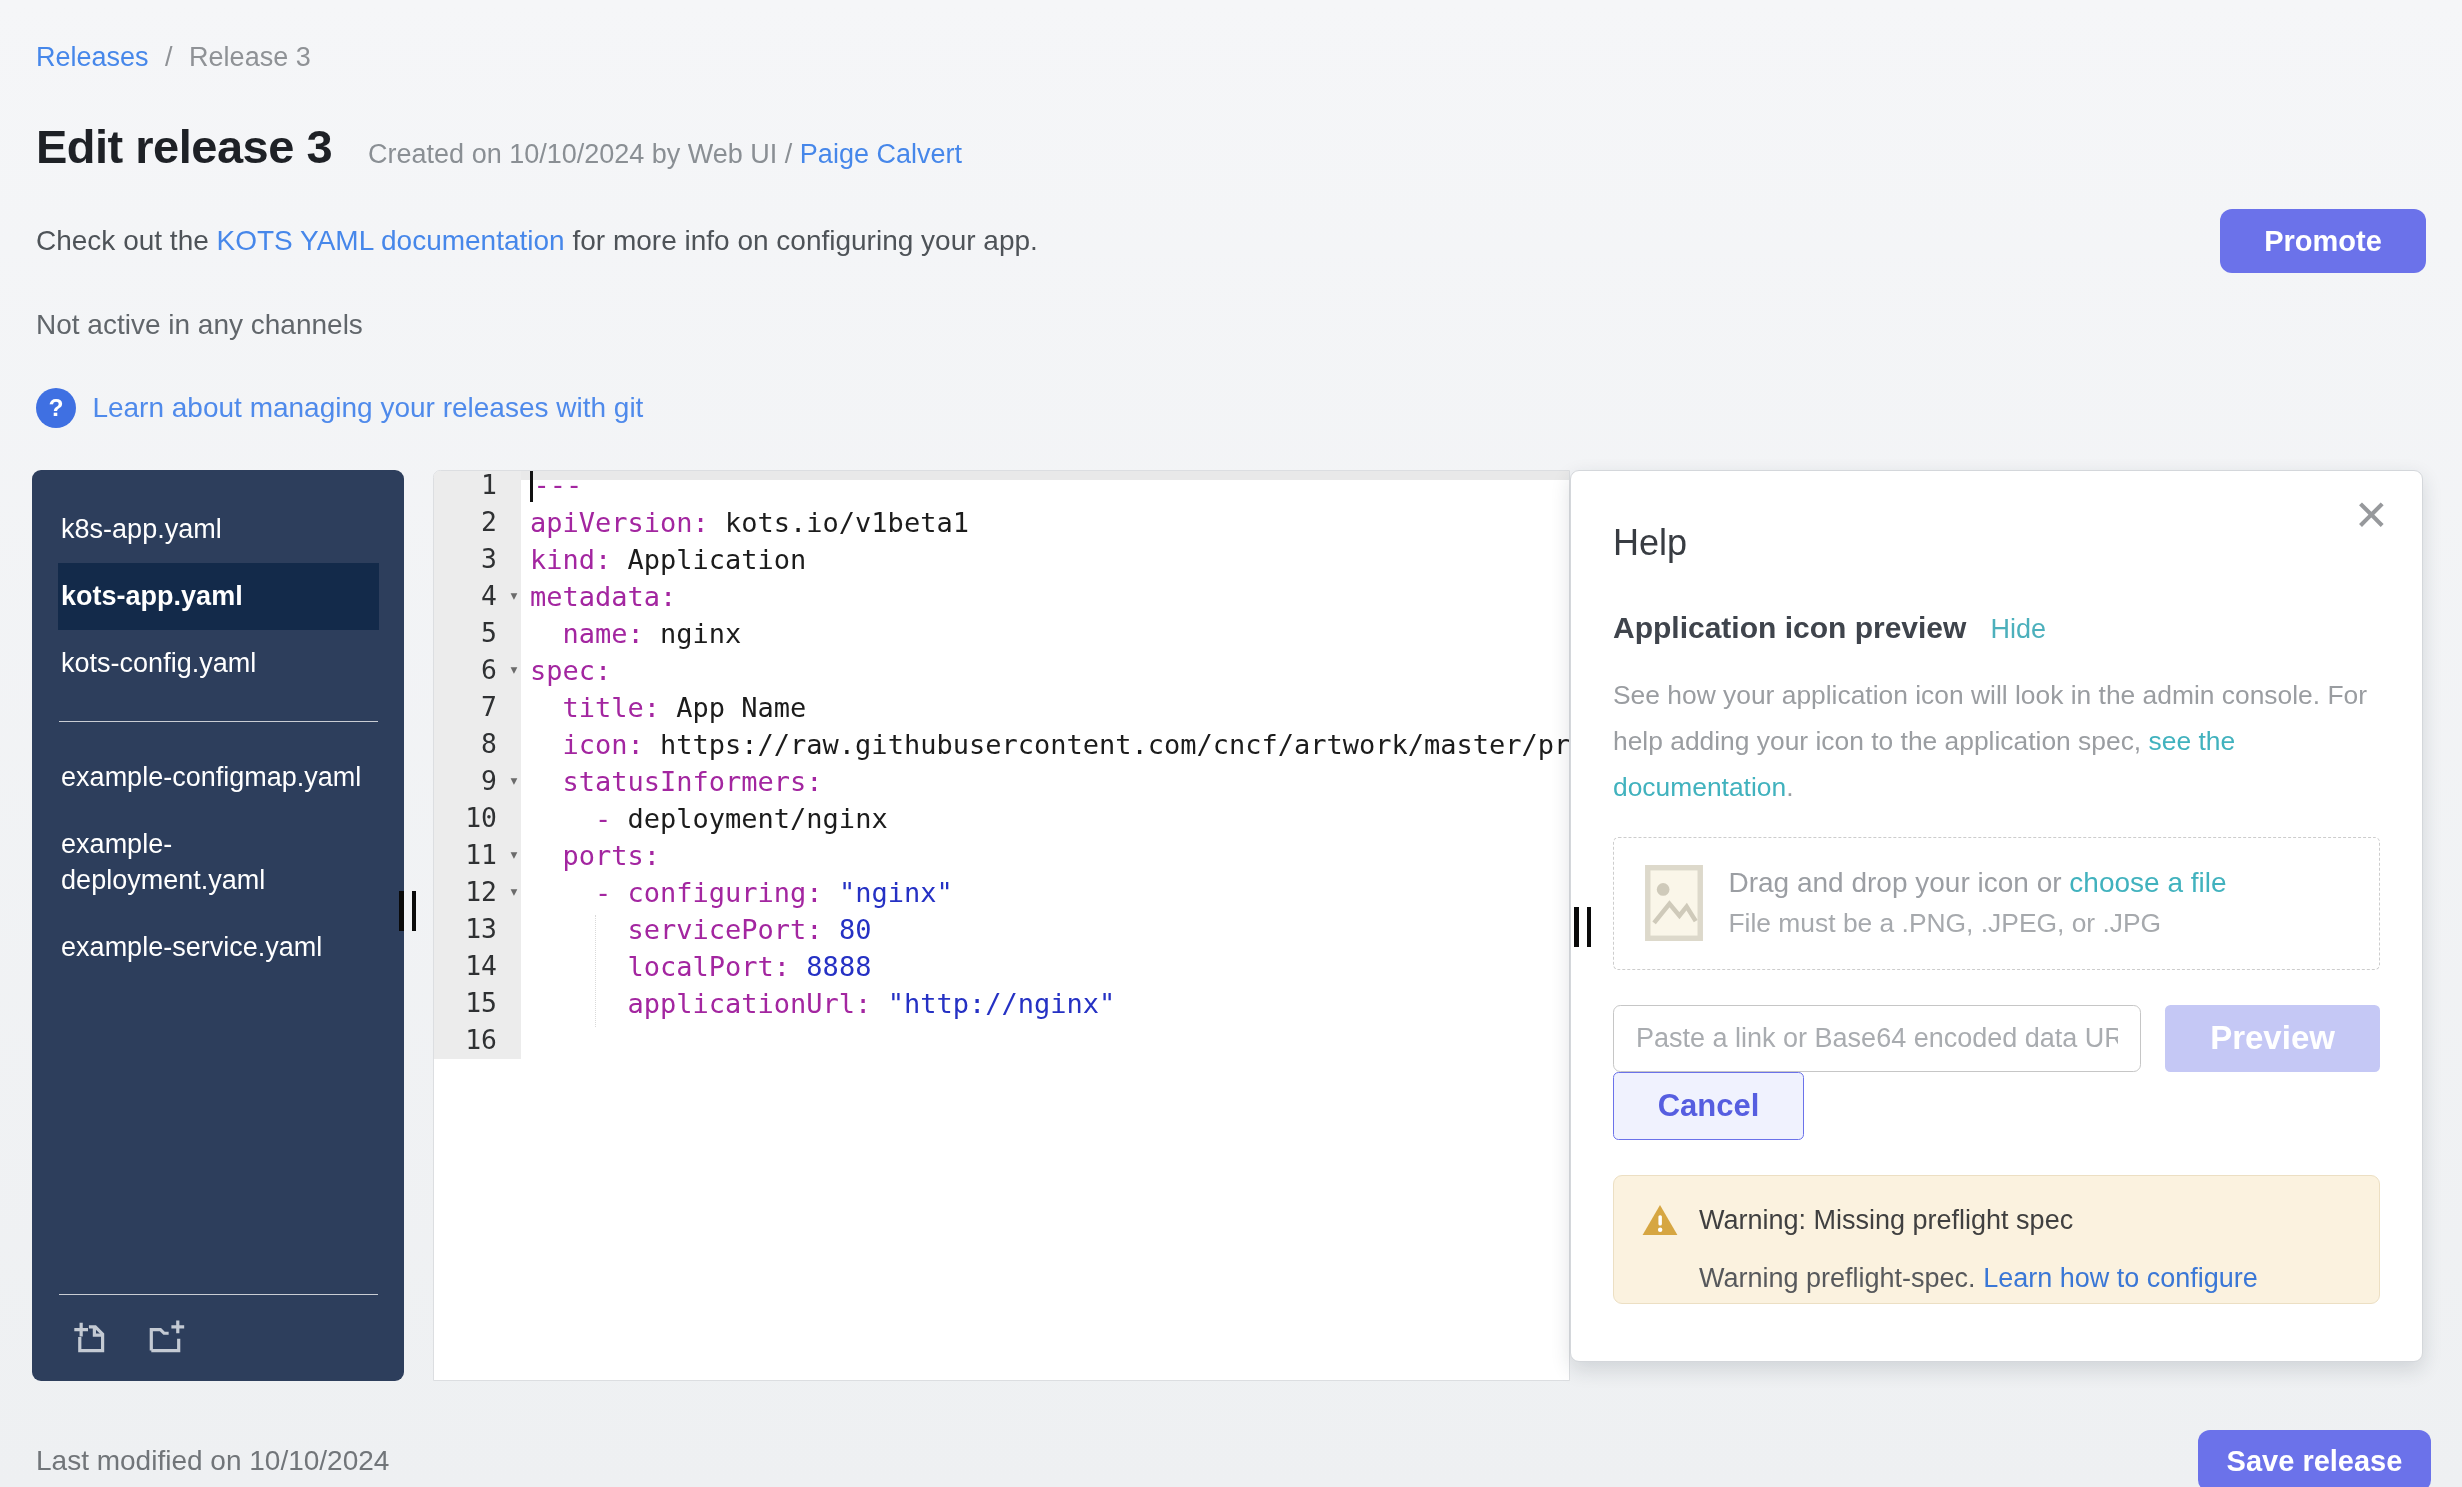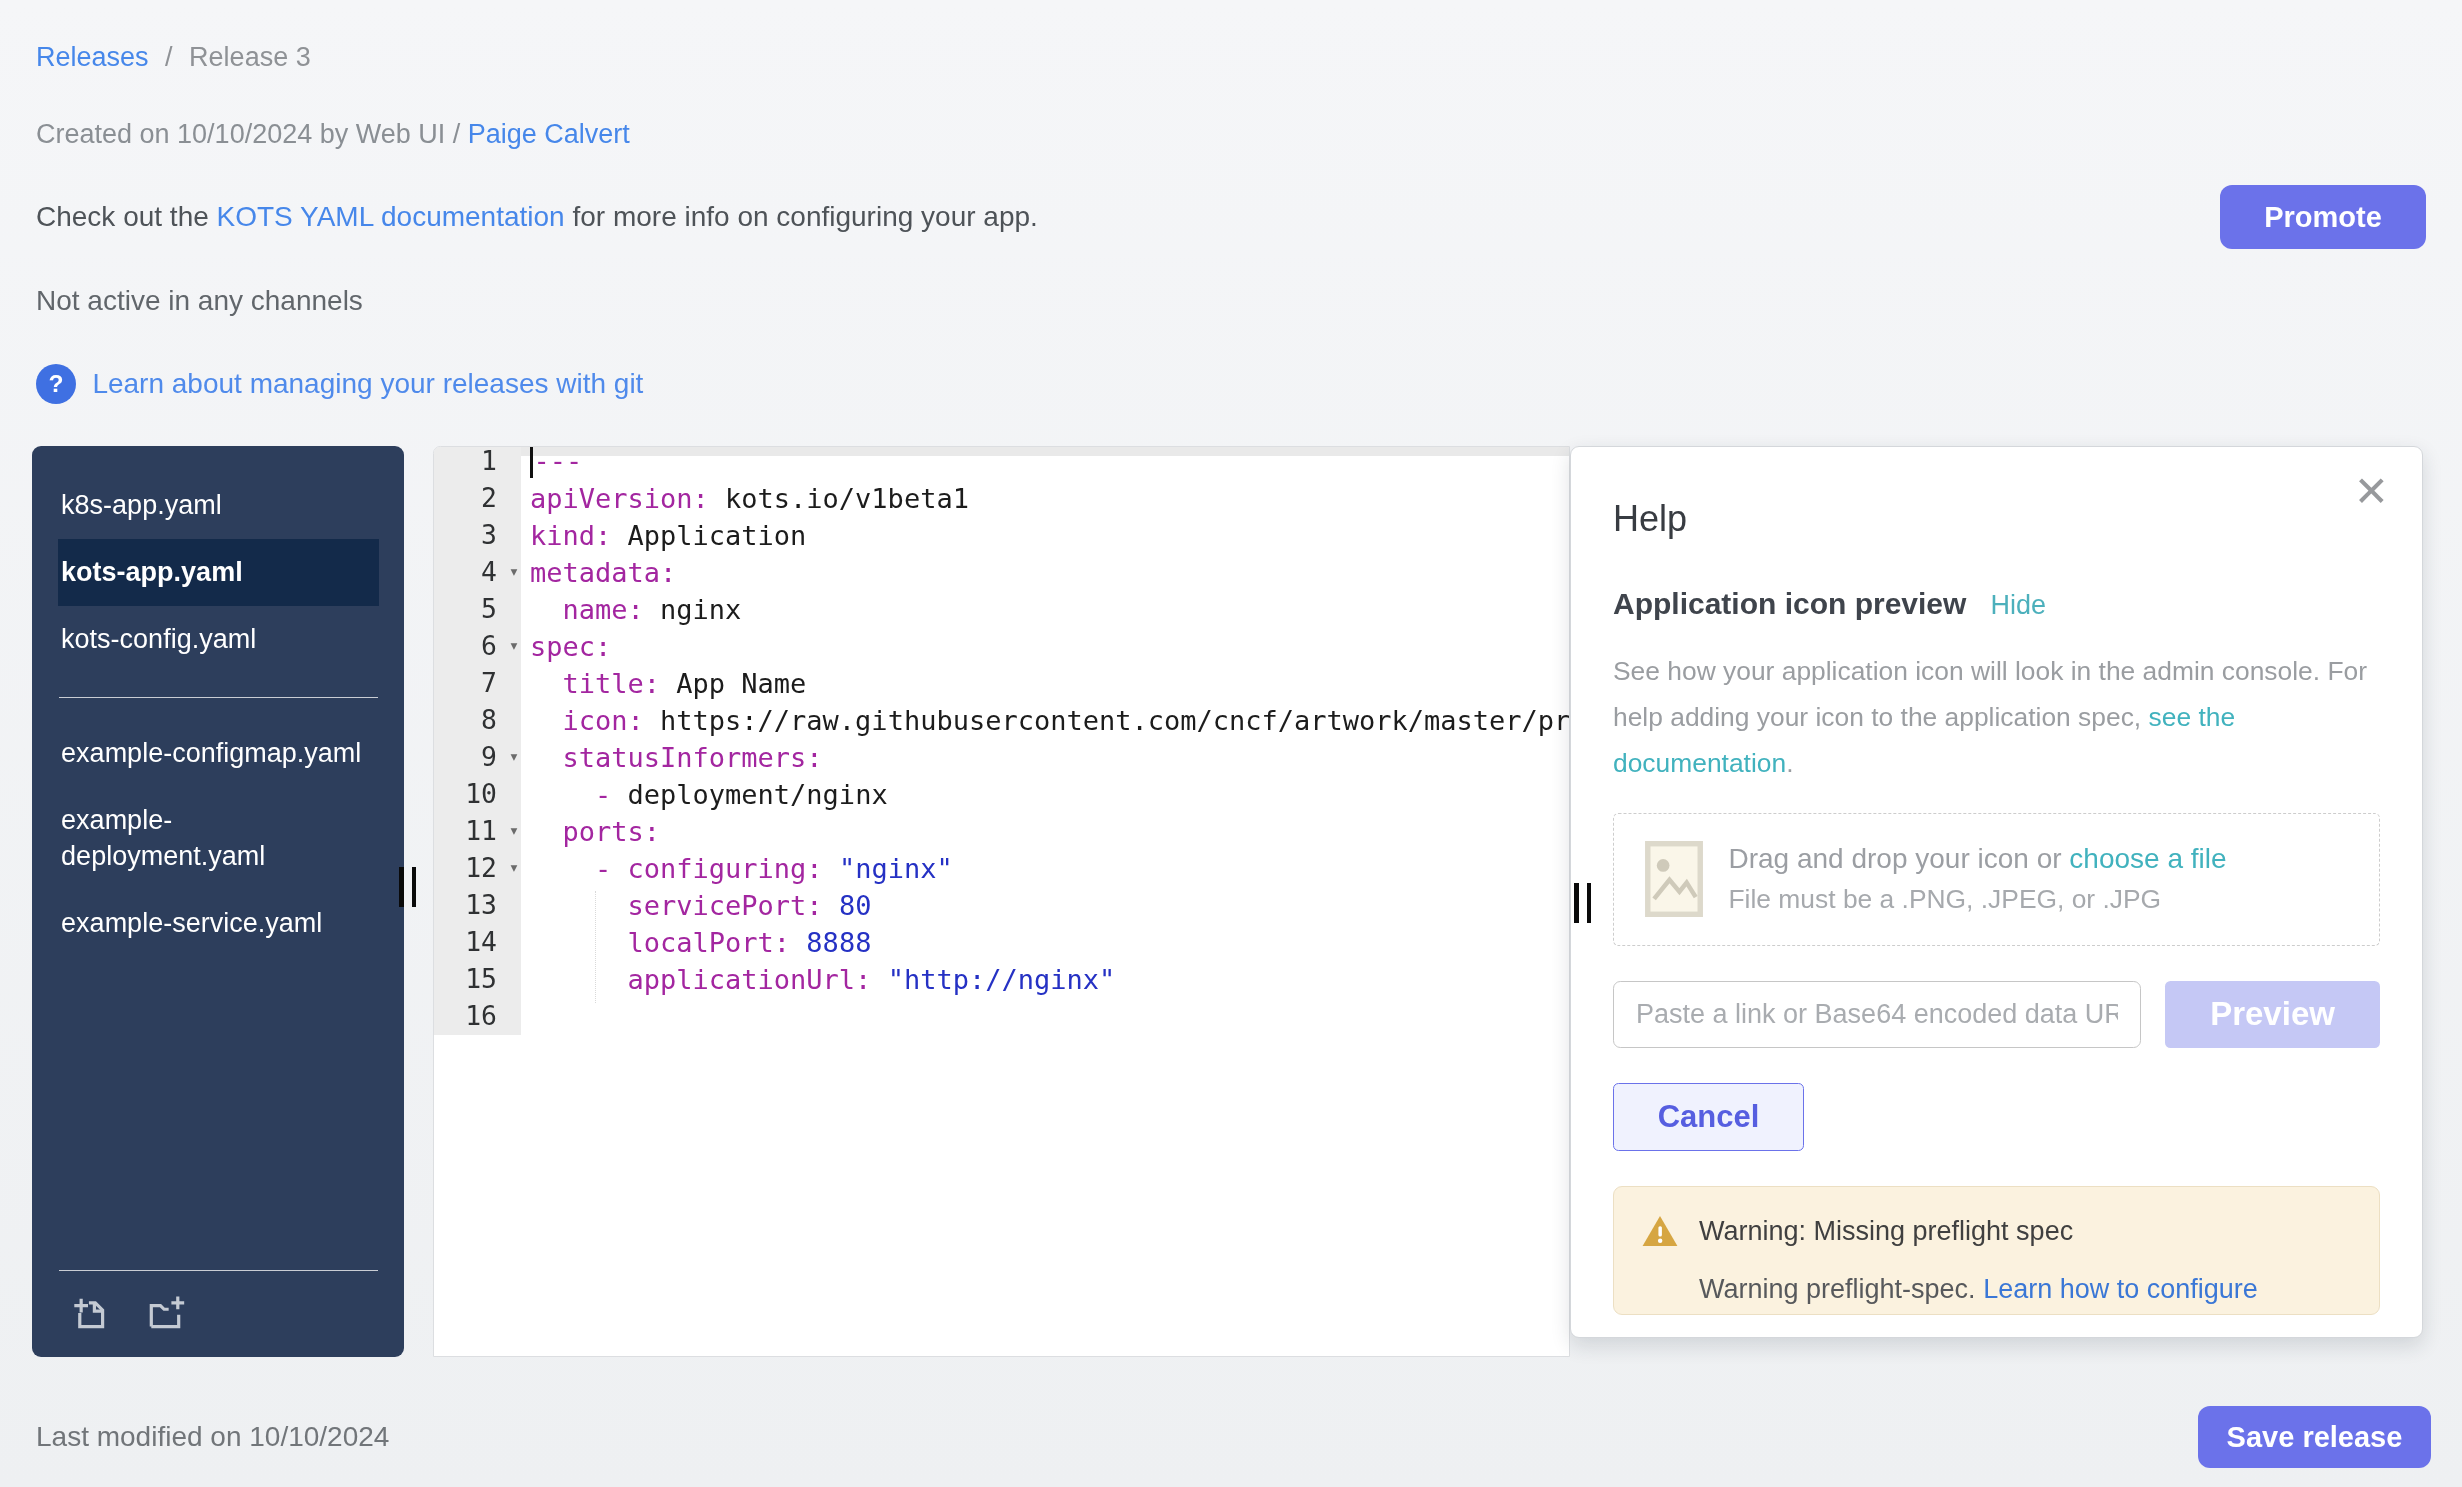--- a/index.html
+++ b/index.html
@@ -69,21 +69,21 @@
   .help-desc{margin-top:27px;font-size:26.4px;line-height:46px;color:#9a9da1;}
   .help-desc .teal-link{color:#41b2be;cursor:pointer;}
   .dropzone{margin-top:27px;height:133px;border:1.8px dashed #cdcdcd;border-radius:5.5px;display:flex;align-items:center;padding:0 0 0 31px;gap:25.5px;box-sizing:border-box;}
   .drop-text-line1{font-size:28px;color:#9b9ea3;}
   .drop-text-line1 .teal-link{color:#41b2be;cursor:pointer;}
   .drop-text-line2{font-size:26.4px;color:#a6a9ad;margin-top:9px;}
   .input-row{display:flex;gap:24px;margin-top:35px;align-items:center;}
   .link-input{width:533px;height:67px;border:1.8px solid #c6c6c6;border-radius:7.3px;font-size:27px;padding:0 22px;box-sizing:border-box;color:#3a3a3a;font-family:"Liberation Sans",sans-serif;}
   .link-input::placeholder{color:#a9acb0;}
   .preview-btn{width:217px;height:67px;background:#c5c8f5;color:#fff;font-size:33px;font-weight:700;border:none;border-radius:5.5px;cursor:default;}
-  .cancel-btn{margin-top:35px;width:189px;height:66px;background:#f0f2fe;border:1.8px solid #6b72ea;border-radius:5.5px;color:#565ee0;font-size:31px;font-weight:700;display:flex;align-items:center;justify-content:center;cursor:pointer;}
+  .cancel-btn{width:189px;height:66px;background:#f0f2fe;border:1.8px solid #6b72ea;border-radius:5.5px;color:#565ee0;font-size:31px;font-weight:700;display:flex;align-items:center;justify-content:center;cursor:pointer;}
   .warning-box{margin-top:35px;background:#fbf2df;border:0.9px solid #ecdfc3;border-radius:9px;padding:25.5px 27px 11px 27px;height:129px;box-sizing:border-box;overflow:hidden;}
   .warning-row1{display:flex;align-items:center;gap:20px;font-size:27px;color:#404040;}
   .warning-row2{margin-top:24px;margin-left:58px;font-size:27px;color:#57595c;}
   .warning-row2 .warn-link{color:#3a77d6;cursor:pointer;}
 
   
   .footer{display:flex;align-items:center;justify-content:space-between;margin:49px 31px 0 36px;}
   .last-modified{font-size:28px;color:#717579;}
   .save-btn{width:233px;height:62px;}
 </style>
@@ -92,20 +92,21 @@
 
 <div class="app">
 
   <div class="breadcrumb">
     <span class="bc-link">Releases</span>
     <span class="bc-sep">/</span>
     <span>Release 3</span>
   </div>
 
   <div class="title-row">
+    <span class="page-title">Edit release 3</span>
     <span class="created">
       <span>Created on 10/10/2024 by Web UI / </span><span class="author">Paige Calvert</span>
     </span>
   </div>
 
   <div class="subtitle-row">
     <span class="subtitle">
       <span>Check out the </span><span class="doc-link">KOTS YAML documentation</span><span> for more info on configuring your app.</span>
     </span>
     <button class="btn-primary promote-btn">Promote</button>

